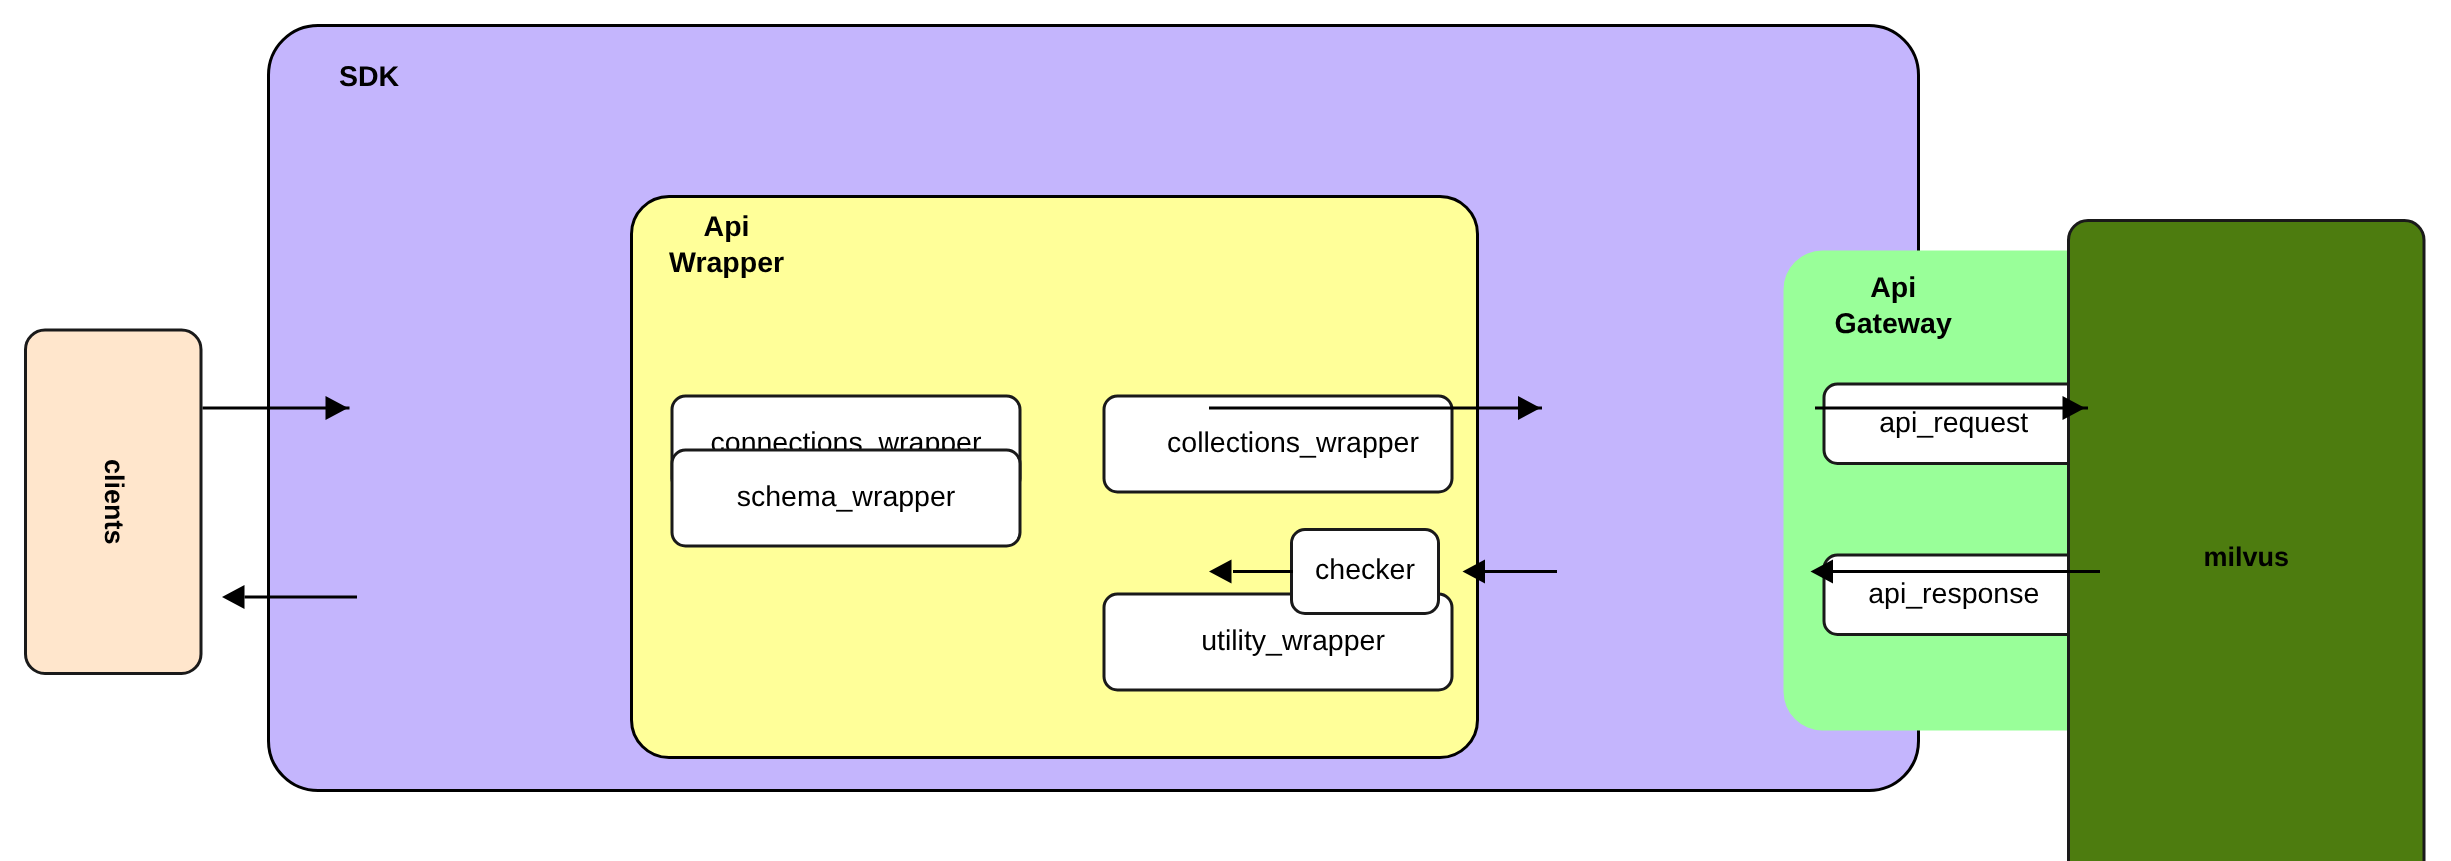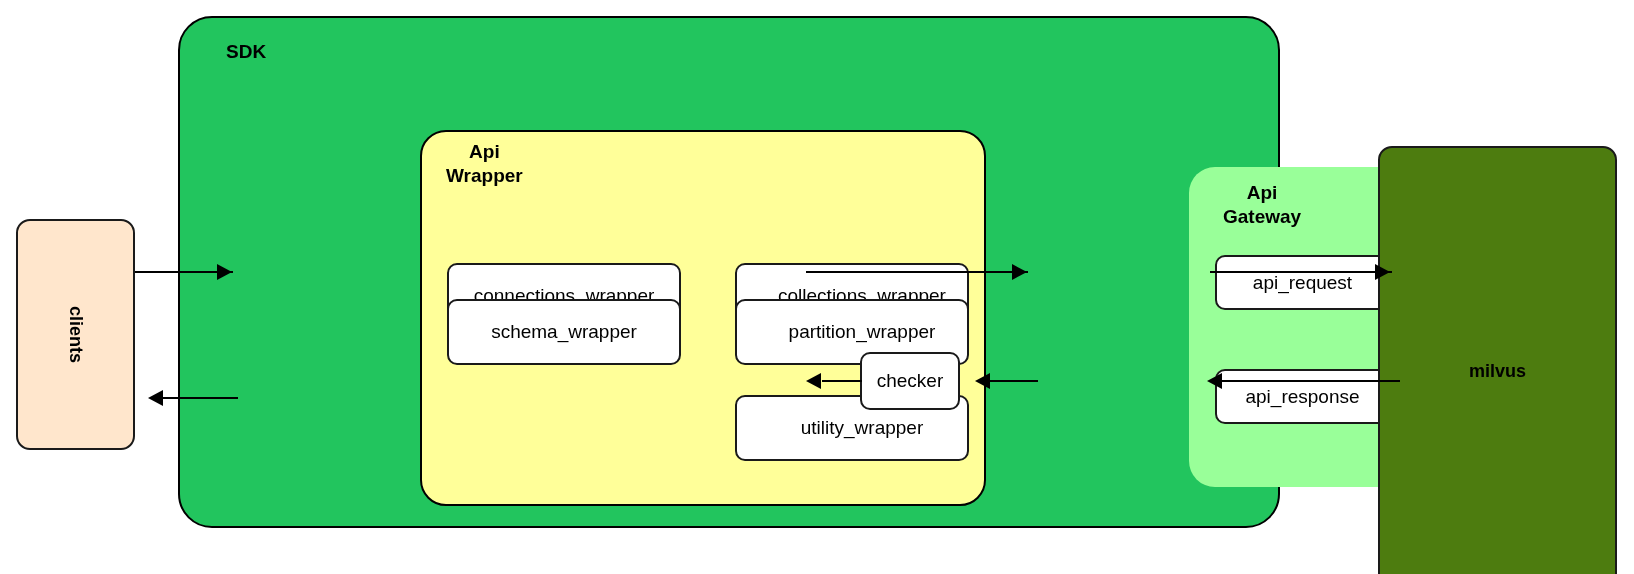--- a/index.html
+++ b/index.html
@@ -23,21 +23,21 @@
     display: flex;
     align-items: center;
     justify-content: center;
     text-align: center;
   }
 
   
   .sdk-container {
     left: 178px; top: 16px;
     width: 1102px; height: 512px;
-    background: #22c55e;
+    background: #c4b5fd;
     border: 2px solid #000000;
     border-radius: 34px;
     display: block;
   }
   .wrapper-container {
     left: 240px; top: 112px;
     width: 566px; height: 376px;
     background: #ffff99;
     border: 2px solid #000000;
     border-radius: 26px;
@@ -150,23 +150,20 @@
 
       <div class="box node w-node col-l row-1">
         <span>connections_wrapper</span>
       </div>
       <div class="box node w-node col-r row-1">
         <span>collections_wrapper</span>
       </div>
       <div class="box node w-node col-l row-2">
         <span>schema_wrapper</span>
       </div>
-      <div class="box node w-node col-r row-2">
-        <span>partition_wrapper</span>
-      </div>
       <div class="box node w-node col-r row-3">
         <span>utility_wrapper</span>
       </div>
     </div>
 
     <div class="box gateway-container">
       <div class="container-title title-gw">Api
 Gateway</div>
 
       <div class="box node g-node g-row-1">

